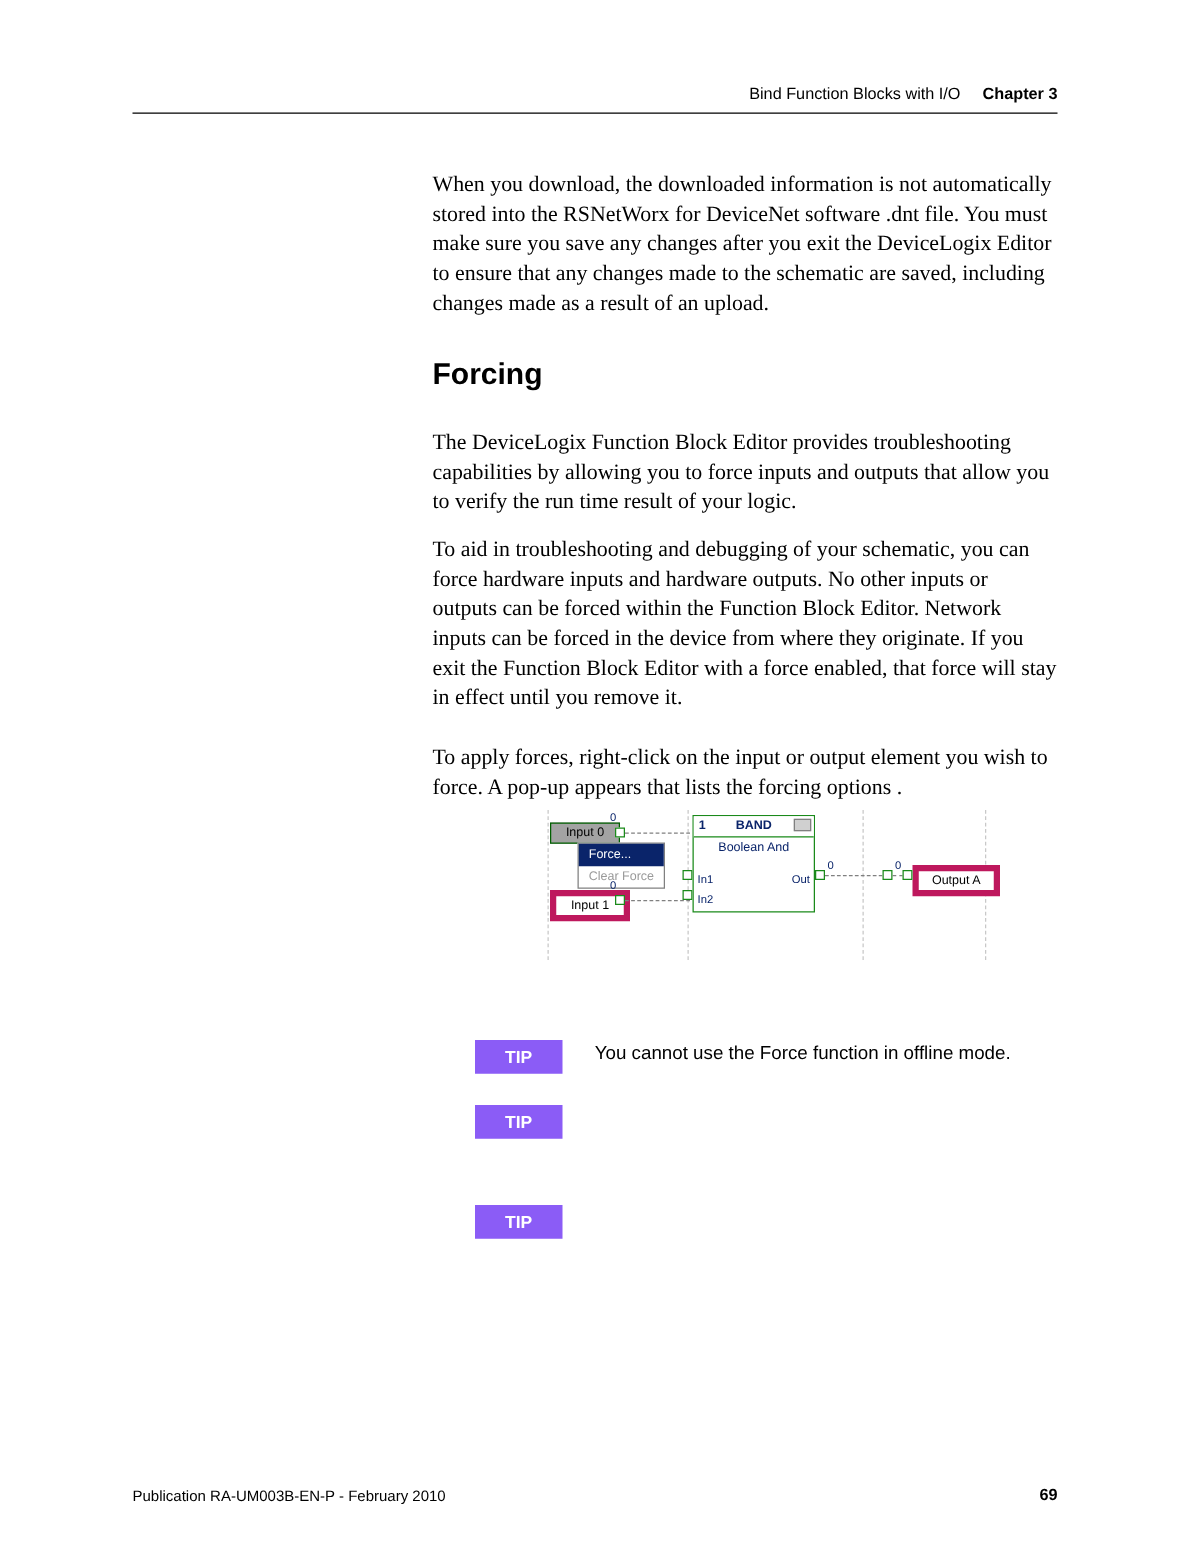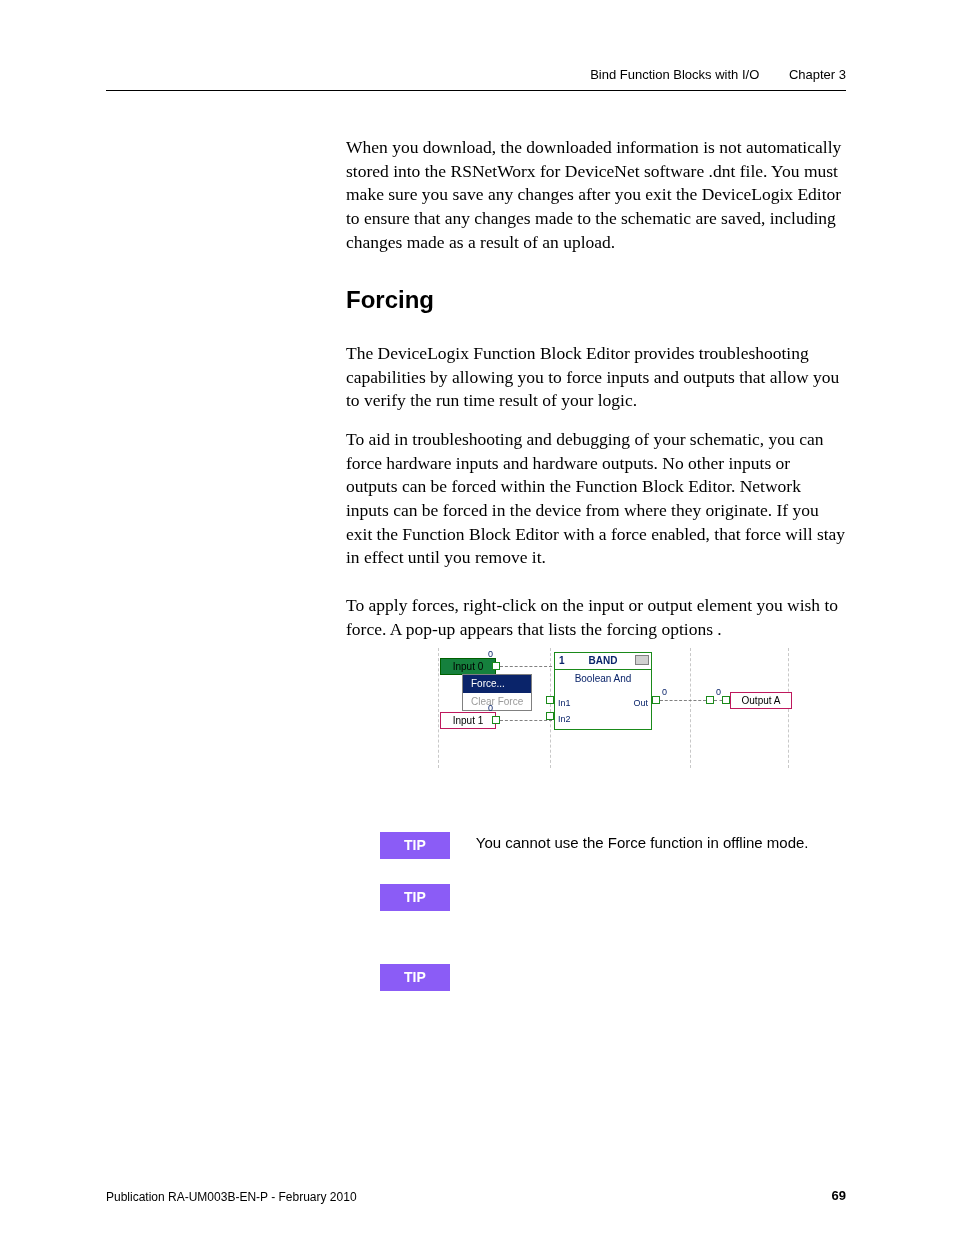--- a/index.html
+++ b/index.html
@@ -9,34 +9,34 @@
     font-family:Georgia,"Times New Roman",serif;
     color:#000;background:#fff;position:relative;
     font-size:17.5px;line-height:1.35;
   }
   .hr-top{position:absolute;left:106px;top:90px;width:740px;border-top:1px solid #000}
   .running-head{
     position:absolute;top:66px;right:108px;
     font-family:"Helvetica Neue",Arial,sans-serif;font-size:13px;
   }
   .running-head .light{font-weight:400}
-  .running-head .bold{font-weight:400;margin-left:26px}
+  .running-head .bold{font-weight:700;margin-left:14px}
   .col{
     position:absolute;left:346px;width:500px;
   }
   #para1{top:136px}
   #h2{top:284px;font-family:"Helvetica Neue",Arial,sans-serif;font-weight:700;font-size:24px}
   #para2{top:342px}
   #para3{top:428px}
   #para4{top:594px}
 
   
   .diagram{position:absolute;left:440px;top:648px;width:360px;height:120px;font-family:Arial,sans-serif;font-size:10px}
-  .node{position:absolute;border:1px solid #be185d;background:#fff;text-align:center;padding:1px 4px;line-height:13px}
-  .sel{border:1.5px solid #006000;background:#15803d}
+  .node{position:absolute;border:5px solid #be185d;background:#fff;text-align:center;padding:1px 4px;line-height:13px}
+  .sel{border:1.5px solid #006000;background:#a3a3a3}
   .menu{position:absolute;border:1px solid #808080;background:#fff;font-size:10px}
   .menu div{padding:2px 8px;white-space:nowrap}
   .menu .hi{background:#0a246a;color:#fff}
   .menu .dis{color:#9a9a9a}
   .bigblock{position:absolute;border:1px solid #1a8a1a;background:#fff}
   .bigblock .title{background:#fff;border-bottom:1px solid #1a8a1a;color:#0a246a;font-weight:700;text-align:center;font-size:10px;padding:1px 0;position:relative}
   .bigblock .title .corner{position:absolute;right:2px;top:2px;width:12px;height:8px;border:1px solid #808080;background:#d0d0d0}
   .bigblock .sub{color:#0a246a;text-align:center;font-size:10px;padding:2px 0}
   .pin{position:absolute;color:#0a246a;font-size:9px}
   .zero{position:absolute;color:#0a246a;font-size:9px}

